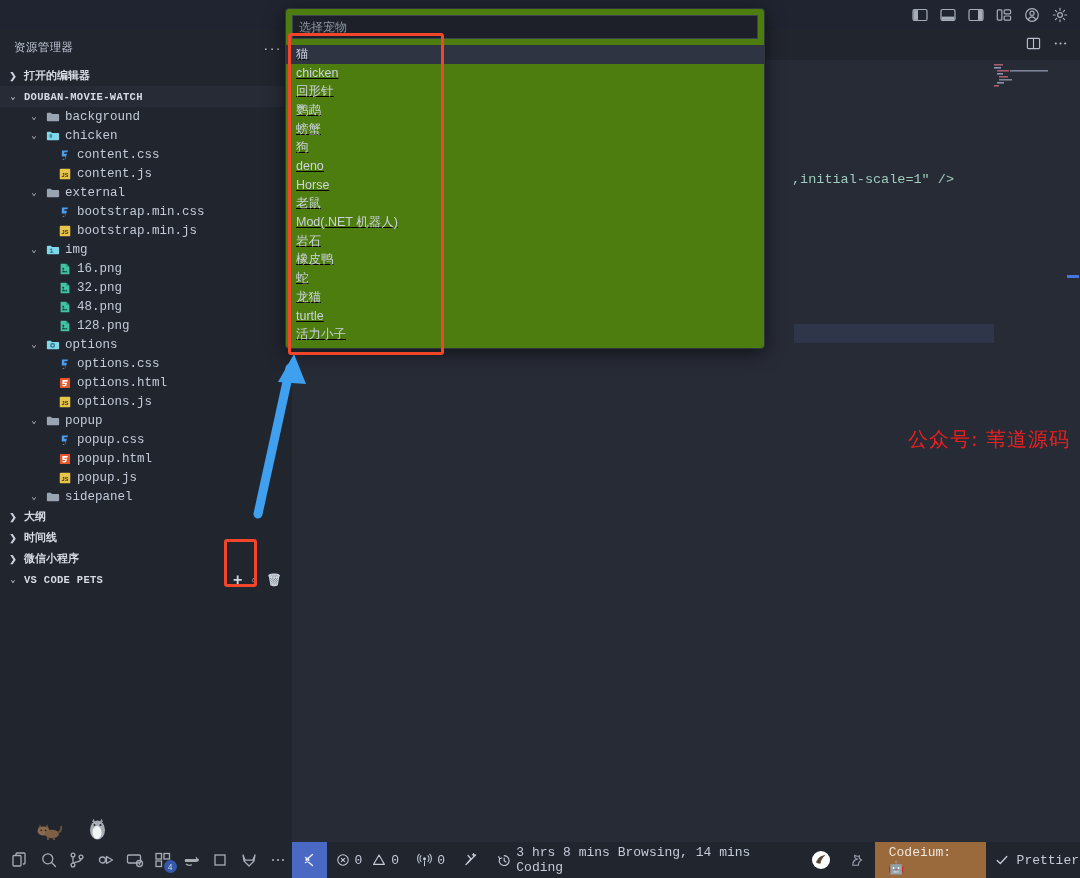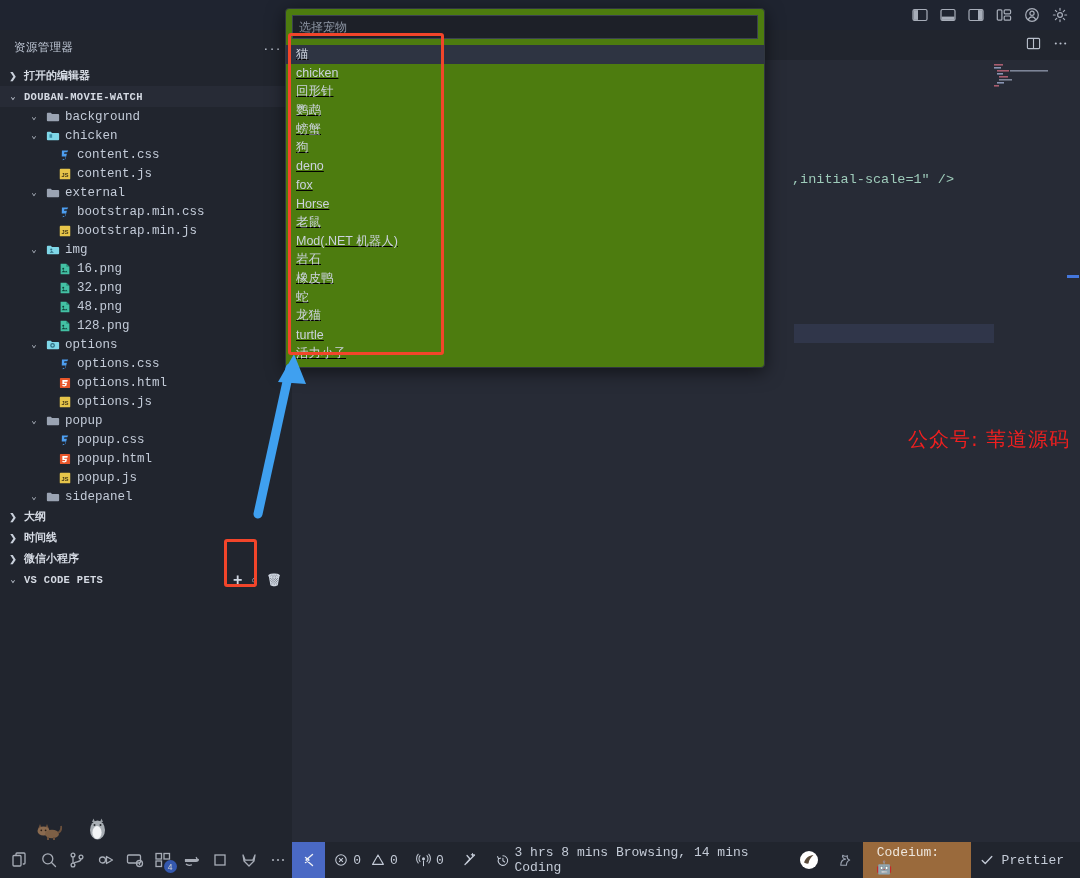--- a/index.html
+++ b/index.html
@@ -107,21 +107,21 @@
 
   
   .statusbar {
     position: absolute; left: 292px; right: 0; bottom: 0; height: 36px;
     background: #21252e; display: flex; align-items: center;
     font-family: "Liberation Mono", monospace; font-size: 13px; color: #c4cbd7;
   }
   .sb-remote { width: 36px; height: 36px; background: #4a69c4; display: flex; align-items: center; justify-content: center; }
   .sb-cell { display: flex; align-items: center; gap: 5px; padding: 0 9px; height: 36px; }
   .sb-cell.codeium { background: #9a6a3c; color: #eee6dc; padding: 8px 14px; }
-  .sb-cell.prettier { padding-right: 16px; }
+  .sb-cell.prettier { padding-right: 1px; }
   .watermark {
     position: absolute; right: 10px; top: 50%; transform: translateY(-50%);
     color: #f01f1f; font-size: 20px; font-family: "DejaVu Sans", sans-serif;
     letter-spacing: 1px; white-space: nowrap; z-index: 50; pointer-events: none;
   }
 </style>
 </head>
 <body>
 
 <div class="app">
@@ -566,21 +566,20 @@
       <input class="qp-input" value="" placeholder="选择宠物" style="">
     </div>
     <div class="qp-list" id="qp-list">
         <div class="qp-item selected">猫</div>
         <div class="qp-item">chicken</div>
         <div class="qp-item">回形针</div>
         <div class="qp-item">鹦鹉</div>
         <div class="qp-item">螃蟹</div>
         <div class="qp-item">狗</div>
         <div class="qp-item">deno</div>
-        <div class="qp-item">fox</div>
         <div class="qp-item">Horse</div>
         <div class="qp-item">老鼠</div>
         <div class="qp-item">Mod(.NET 机器人)</div>
         <div class="qp-item">岩石</div>
         <div class="qp-item">橡皮鸭</div>
         <div class="qp-item">蛇</div>
         <div class="qp-item">龙猫</div>
         <div class="qp-item">turtle</div>
         <div class="qp-item">活力小子</div>
       </div>

